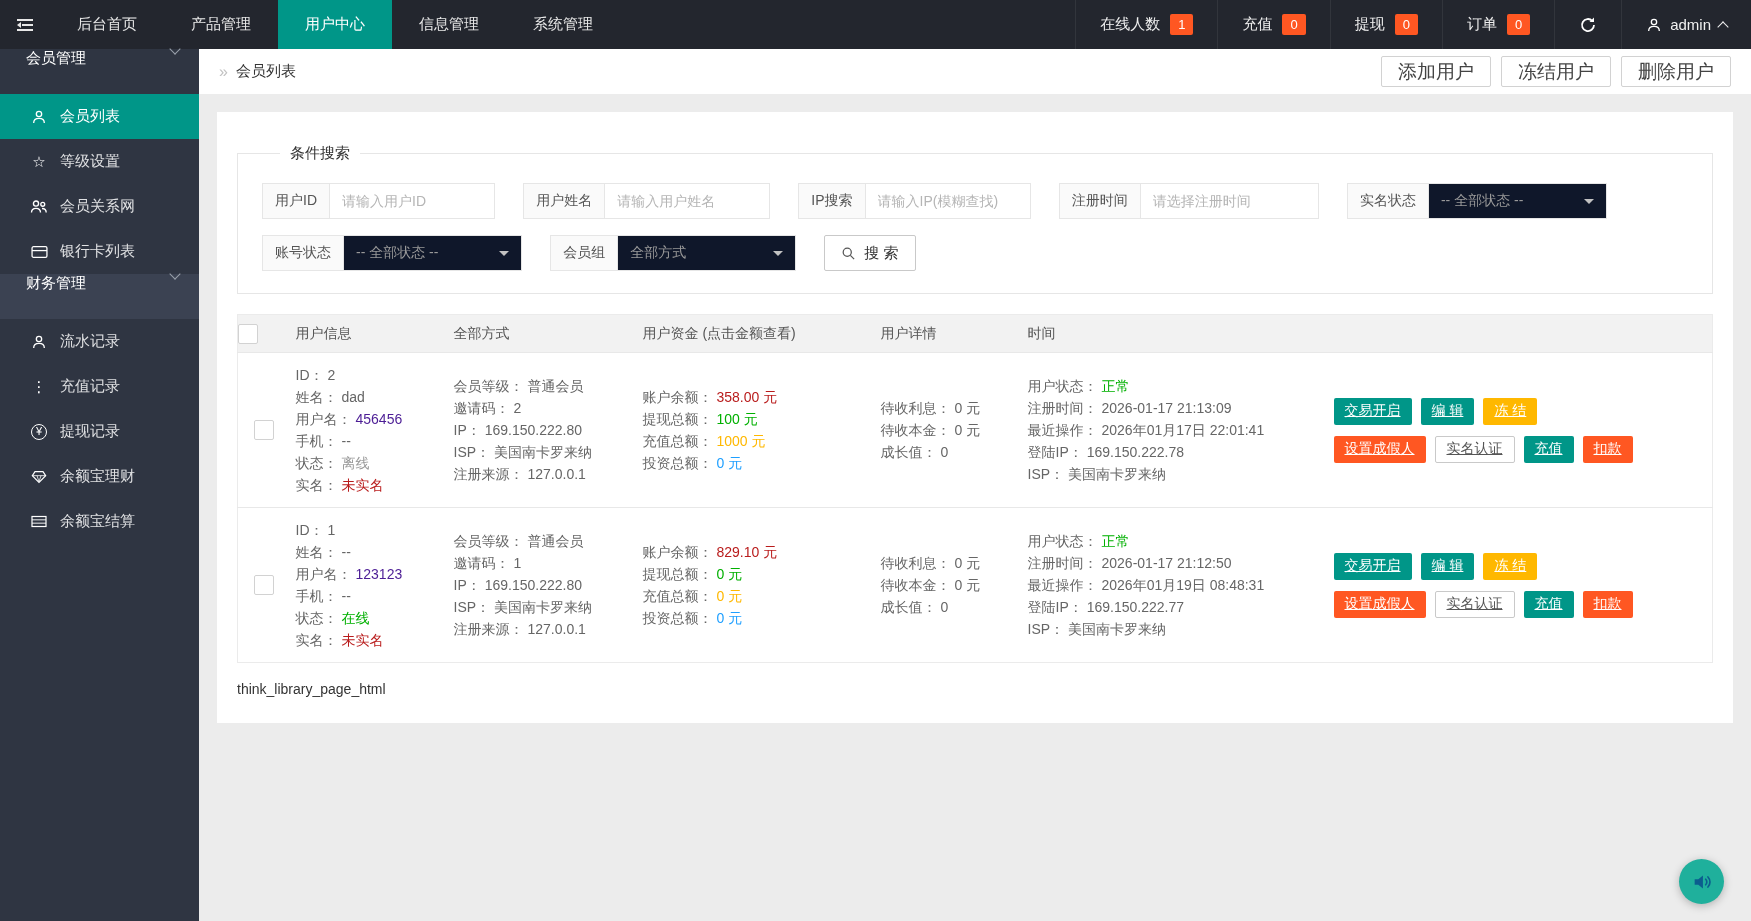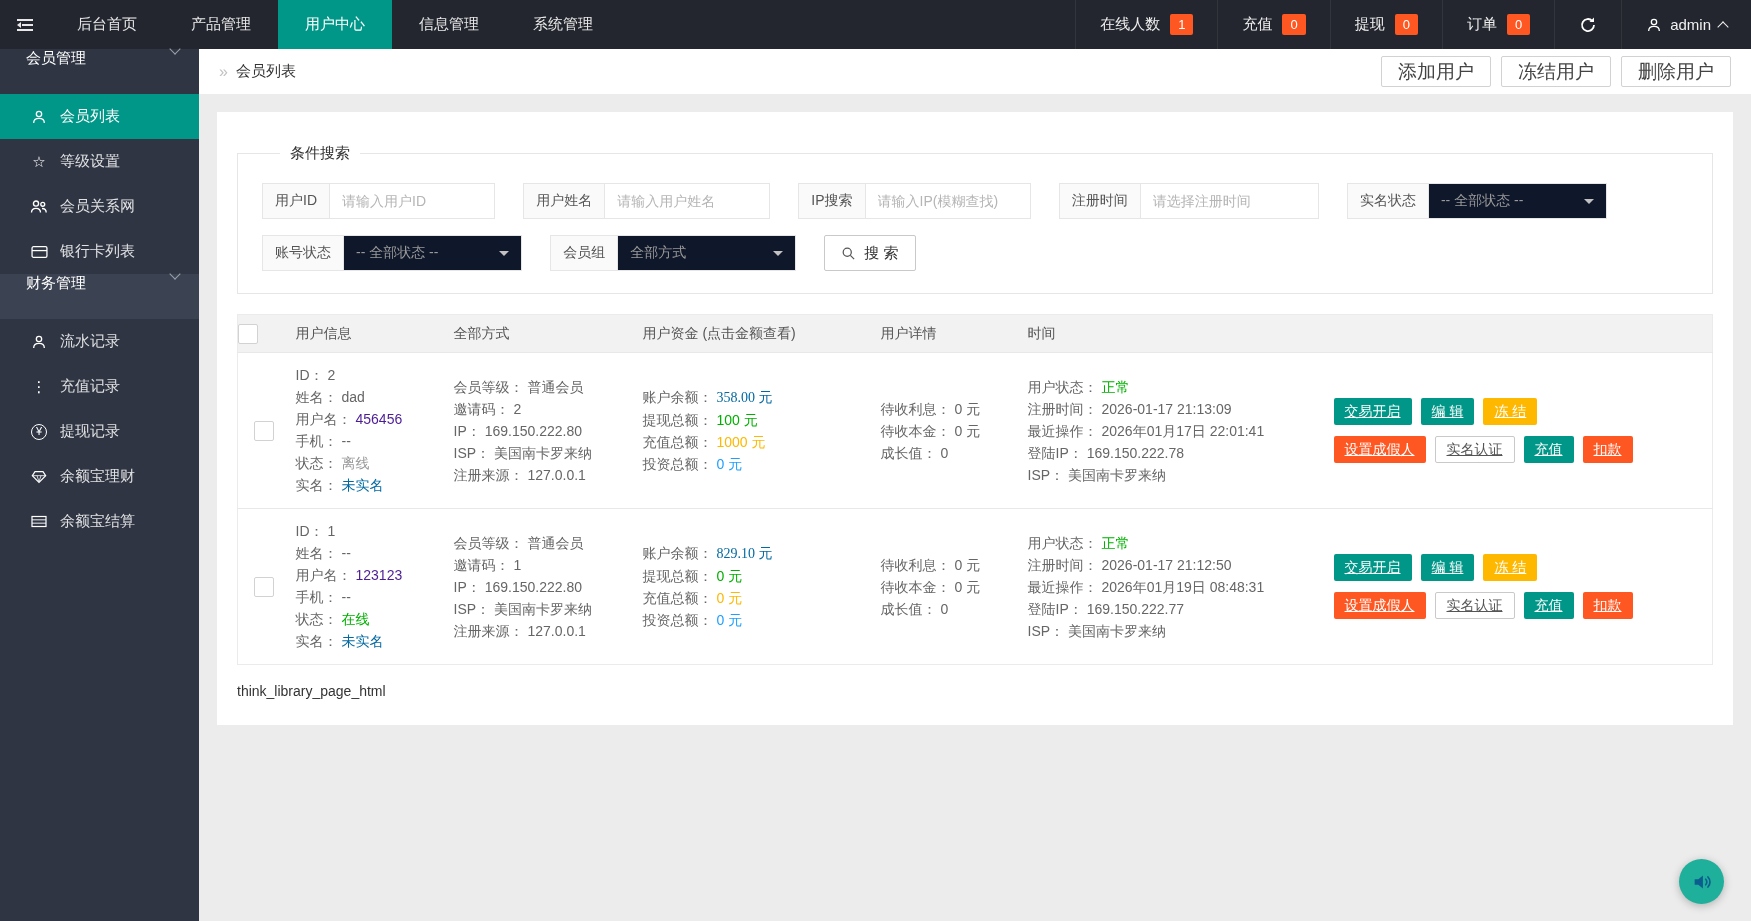--- a/index.html
+++ b/index.html
@@ -56,21 +56,21 @@
   
   table.users { width:100%; border-collapse:collapse; table-layout:fixed; margin-top:20px; border:1px solid #ebebeb; }
   table.users thead th { background:#f2f2f2; font-weight:normal; text-align:left; font-size:14px; color:#555; height:38px; padding:0; }
   table.users tbody td { border-top:1px solid #e8e8e8; padding:11px 6px 11px 0; vertical-align:middle; font-size:14px; color:#666; }
   .cb-cell { text-align:center; }
   .cb { display:inline-block; width:20px; height:20px; border:1px solid #d2d2d2; border-radius:2px; background:#fff; cursor:pointer; vertical-align:middle; }
   .line { line-height:22px; white-space:nowrap; }
   .lab { color:#666; }
   .val { color:#666; margin-left:4px; }
   .link { color:#4c1d95; text-decoration:none; cursor:pointer; margin-left:4px; }
-  .val-red { color:#0369a1; margin-left:4px;font-family:Liberation Serif, serif; }
+  .val-red { color:#b91c1c; margin-left:4px; }
   .val-green { color:#00b000; margin-left:4px; }
   .val-orange { color:#ffb800; margin-left:4px; }
   .val-blue { color:#1e9fff; margin-left:4px; }
   .val-gray { color:#999; margin-left:4px; }
   .amount { cursor:pointer; }
   .act-line { display:flex; gap:9px; }
   .act-line + .act-line { margin-top:11px; }
   .abtn { border:none; border-radius:2px; height:27px; padding:0 11px; font-size:14px; color:#fff; cursor:pointer; white-space:nowrap; font-family:inherit;text-decoration:underline; }
   .abtn.teal { background:#009688; }
   .abtn.amber { background:#ffb800; }

